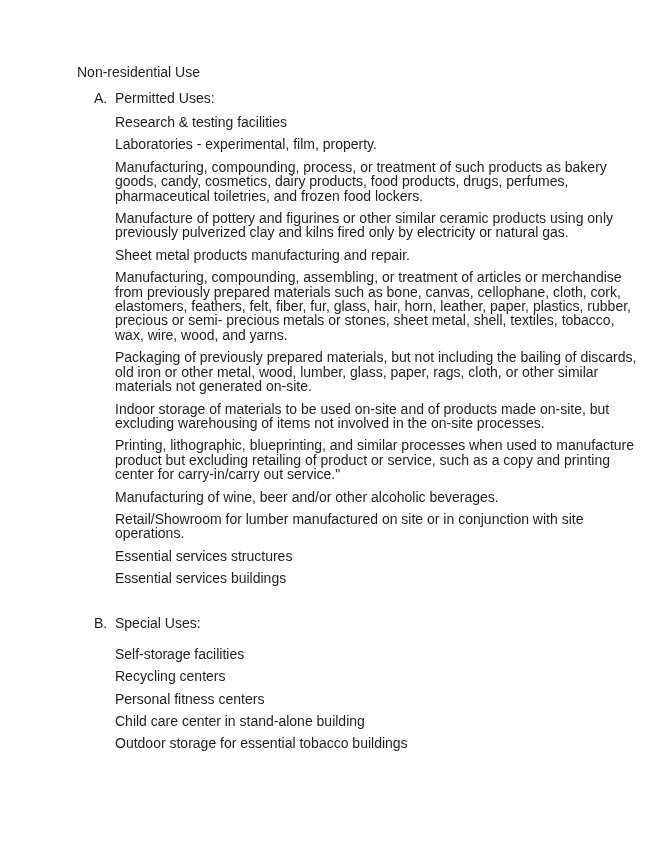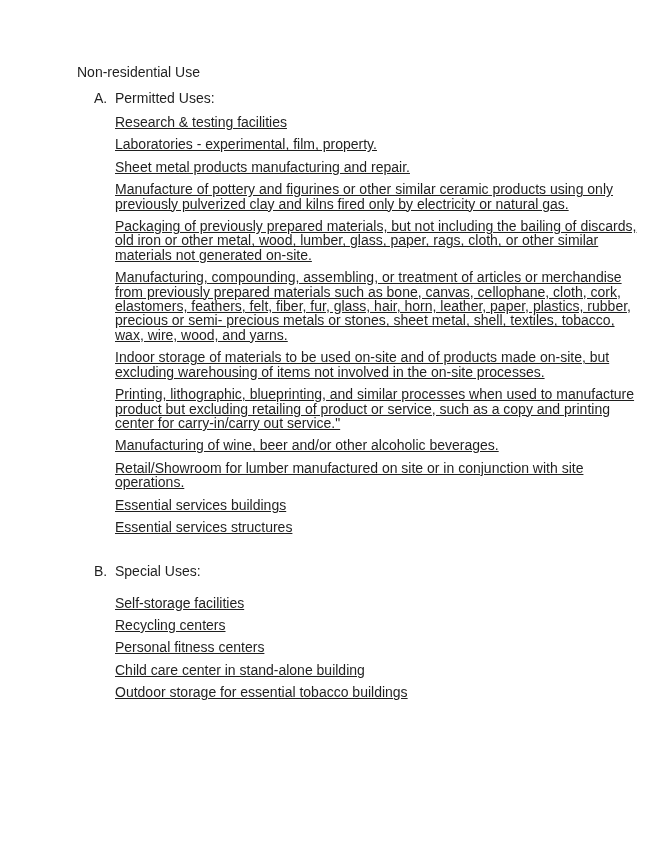--- a/index.html
+++ b/index.html
@@ -32,58 +32,60 @@
   .heading-row .sec-label {
     flex: 0 0 21px;
     width: 21px;
   }
   .heading-row.heading-a { margin-bottom: 9.6px; }
   .heading-row.heading-b { margin-bottom: 16.8px; }
   .section-b { margin-top: 30px; }
   p.item {
     margin: 0 8px 8px 115px;
     white-space: pre;
-    text-decoration: underline;
   }
 </style>
 </head>
 <body>
 
 <div class="page">
 
   <div class="title">Non-residential Use</div>
 
   <div class="section section-a">
     <div class="heading-row heading-a">
       <span class="sec-label">A.</span>
       <span class="sec-heading">Permitted Uses:</span>
     </div>
     <p class="item">Research &amp; testing facilities</p>
     <p class="item">Laboratories - experimental, film, property.</p>
-    <p class="item">Sheet metal products manufacturing and repair.</p>
+    <p class="item">Manufacturing, compounding, process, or treatment of such products as bakery
+goods, candy, cosmetics, dairy products, food products, drugs, perfumes,
+pharmaceutical toiletries, and frozen food lockers.</p>
     <p class="item">Manufacture of pottery and figurines or other similar ceramic products using only
 previously pulverized clay and kilns fired only by electricity or natural gas.</p>
-    <p class="item">Packaging of previously prepared materials, but not including the bailing of discards,
-old iron or other metal, wood, lumber, glass, paper, rags, cloth, or other similar
-materials not generated on-site.</p>
+    <p class="item">Sheet metal products manufacturing and repair.</p>
     <p class="item">Manufacturing, compounding, assembling, or treatment of articles or merchandise
 from previously prepared materials such as bone, canvas, cellophane, cloth, cork,
 elastomers, feathers, felt, fiber, fur, glass, hair, horn, leather, paper, plastics, rubber,
 precious or semi- precious metals or stones, sheet metal, shell, textiles, tobacco,
 wax, wire, wood, and yarns.</p>
+    <p class="item">Packaging of previously prepared materials, but not including the bailing of discards,
+old iron or other metal, wood, lumber, glass, paper, rags, cloth, or other similar
+materials not generated on-site.</p>
     <p class="item">Indoor storage of materials to be used on-site and of products made on-site, but
 excluding warehousing of items not involved in the on-site processes.</p>
     <p class="item">Printing, lithographic, blueprinting, and similar processes when used to manufacture
 product but excluding retailing of product or service, such as a copy and printing
 center for carry-in/carry out service."</p>
     <p class="item">Manufacturing of wine, beer and/or other alcoholic beverages.</p>
     <p class="item">Retail/Showroom for lumber manufactured on site or in conjunction with site
 operations.</p>
+    <p class="item">Essential services structures</p>
     <p class="item">Essential services buildings</p>
-    <p class="item">Essential services structures</p>
   </div>
 
   <div class="section section-b">
     <div class="heading-row heading-b">
       <span class="sec-label">B.</span>
       <span class="sec-heading">Special Uses:</span>
     </div>
     <p class="item">Self-storage facilities</p>
     <p class="item">Recycling centers</p>
     <p class="item">Personal fitness centers</p>

